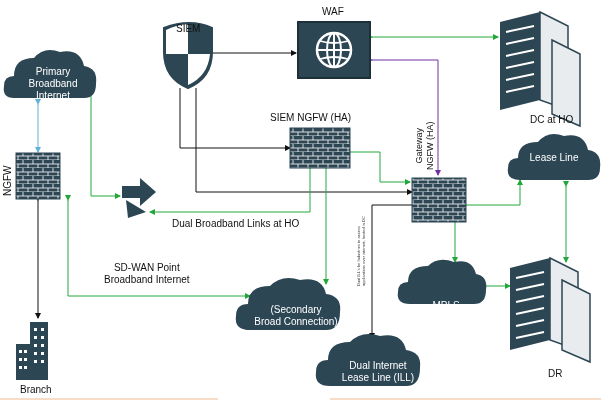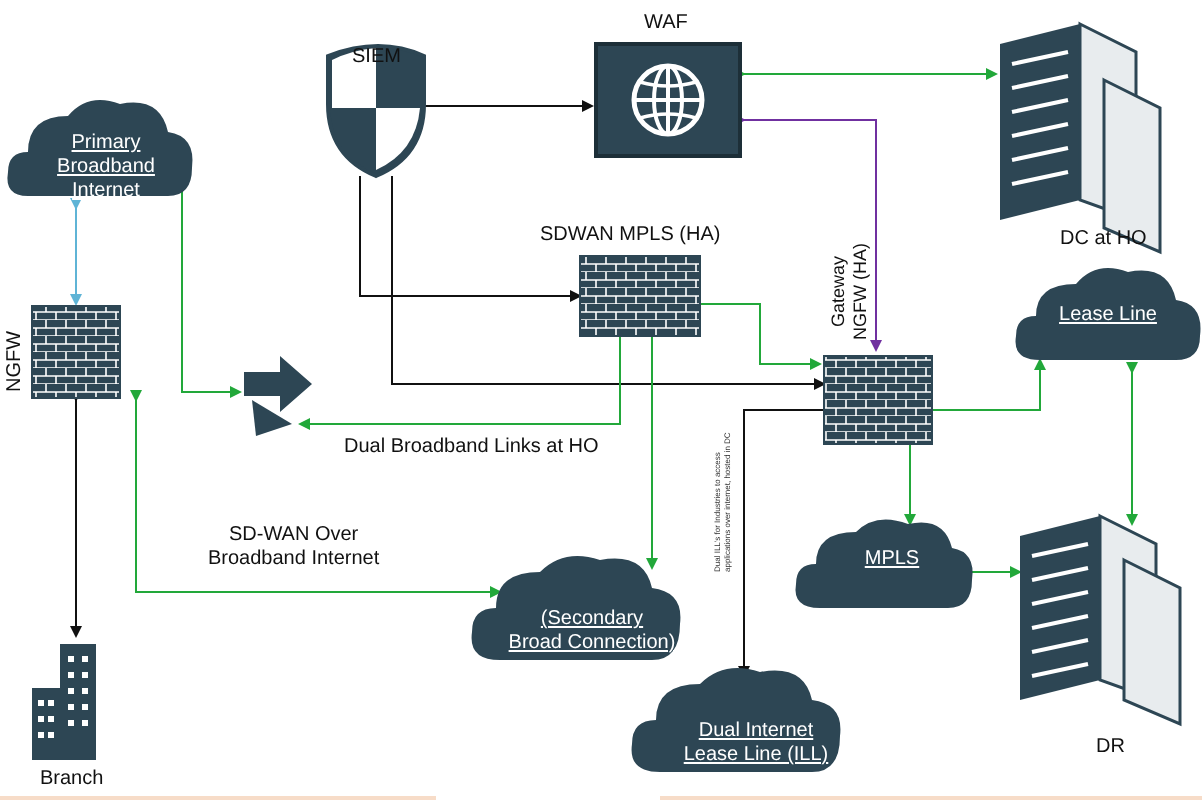--- a/index.html
+++ b/index.html
@@ -1,20 +1,20 @@
 <!DOCTYPE html>
 <html><head>
   <meta charset="utf-8">
   <style>
     html, body { margin: 0; padding: 0; background: #ffffff; }
     body { width: 601px; height: 403px; position: relative; overflow: hidden;
            font-family: "Liberation Sans", sans-serif; }
     #diagram { position: absolute; left: 0; top: 0; width: 601px; height: 403px; }
     .lbl { position: absolute; font-family: "Liberation Sans", sans-serif; font-size: 10px; color: #111; line-height: 12px; white-space: nowrap; }
-    .cloud-lbl { position: absolute; color: #ffffff; font-family: "Liberation Sans", sans-serif; font-size: 10px; line-height: 12px; text-align: center; text-decoration: underline; }
+    .cloud-lbl { position: absolute; color: #ffffff; font-family: "Liberation Sans", sans-serif; font-size: 10px; line-height: 12px; text-align: center; }
     .rot { position: absolute; font-size: 9px; color: #111; transform-origin: left top; white-space: nowrap; }
     .tiny { position: absolute; font-size: 4px; color: #333; transform-origin: left top; line-height: 5px; white-space: nowrap; }
     .bottomline { position: absolute; top: 398px; height: 2px; background: #f7dcc8; }
   </style>
 </head>
 <body>
 
 <svg id="diagram" viewBox="0 0 601 403" xmlns="http://www.w3.org/2000/svg">
   <defs>
     <marker id="ag" markerWidth="6" markerHeight="6" refX="5" refY="3" orient="auto">
@@ -169,34 +169,34 @@
 </svg>
 
 <div class="lbl" style="left:176px; top:10px;margin-top:13px;">SIEM</div>
 <div class="lbl" style="left:322px; top:6px;">WAF</div>
 <div class="lbl" style="left:530px; top:114px;">DC at HO</div>
 <div class="cloud-lbl" style="left:10px; top:66px; width:86px;">
   <div>Primary Broadband</div>
   <div>Internet</div>
 </div>
 <div class="rot" style="left:2px; top:196px; transform: rotate(-90deg); font-size:10px;">NGFW</div>
-<div class="lbl" style="left:270px; top:112px;">SDWAN MPLS (HA)</div>
+<div class="lbl" style="left:270px; top:112px;">SIEM NGFW (HA)</div>
 <div class="rot" style="left:414px; top:170px; transform: rotate(-90deg); font-size:9px; line-height:11px;">
   <div style="text-align:center;">Gateway</div>
   <div>NGFW (HA)</div>
 </div>
 <div class="cloud-lbl" style="left:508px; top:152px; width:92px;">
   <div>Lease Line</div>
 </div>
 <div class="lbl" style="left:172px; top:218px;">Dual Broadband Links at HO</div>
 <div class="lbl" style="left:104px; top:262px; text-align:center;">
-  <div>SD-WAN Over</div>
+  <div>SD-WAN Point</div>
   <div>Broadband Internet</div>
 </div>
-<div class="cloud-lbl" style="left:398px; top:274px; width:96px;">MPLS</div>
+<div class="cloud-lbl" style="left:398px; top:300px; width:96px;">MPLS</div>
 <div class="cloud-lbl" style="left:236px; top:304px; width:120px;">
   <div>(Secondary</div>
   <div>Broad Connection)</div>
 </div>
 <div class="cloud-lbl" style="left:316px; top:360px; width:124px;">
   <div>Dual Internet</div>
   <div>Lease Line (ILL)</div>
 </div>
 <div class="lbl" style="left:548px; top:368px;">DR</div>
 <div class="lbl" style="left:20px; top:384px;">Branch</div>

